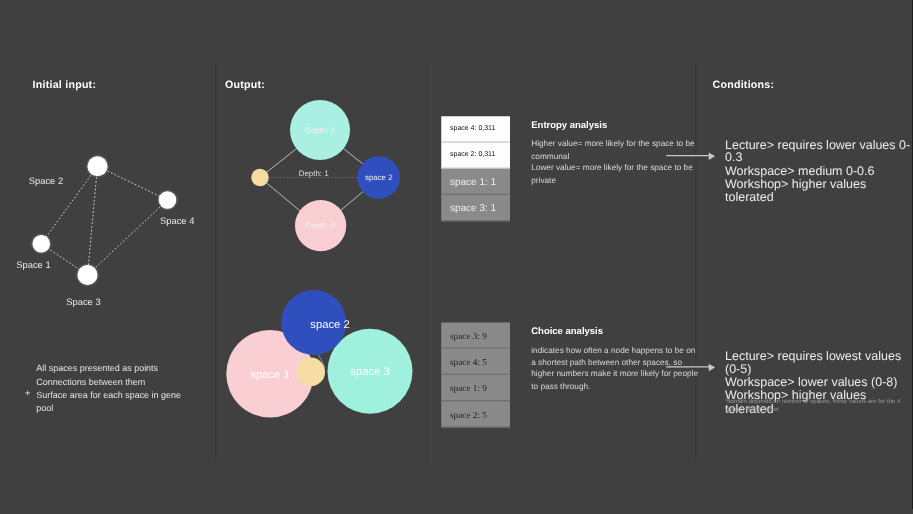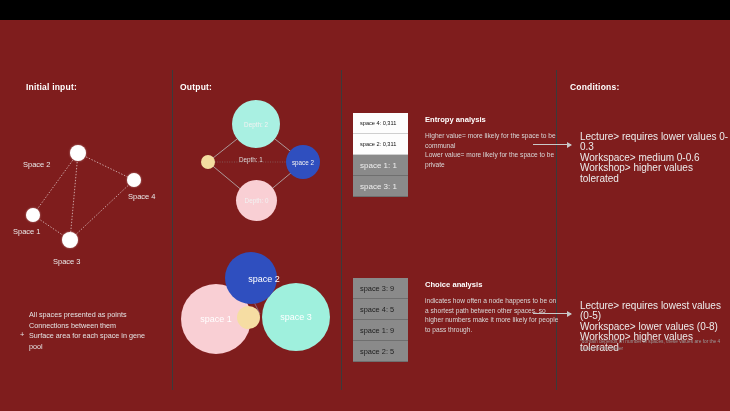--- a/index.html
+++ b/index.html
@@ -2,21 +2,21 @@
 <html><head>
 <meta charset="utf-8">
 <style>
   html,body{margin:0;padding:0;background:#000;}
   body{
     width:730px;height:411px;overflow:hidden;position:relative;
     font-family:"Liberation Sans", sans-serif;
     color:#ffffff;
     -webkit-font-smoothing:antialiased;
   }
-  .canvas{position:absolute;inset:0;background:#7f1d1d;margin-top:20px;}
+  .canvas{position:absolute;inset:0;background:#404040;}
 
   
   .vrule{position:absolute;width:1px;background:#3a3a3a;}
 
   .col-title{
     position:absolute;
     font-size:8.5px;font-weight:bold;letter-spacing:0.2px;color:#fff;
   }
 
   
@@ -58,21 +58,21 @@
   .ana-list{
     position:absolute;left:0;top:0;width:55px;
     border:0;display:flex;flex-direction:column;
   }
   .ana-row{
     height:21px;display:flex;align-items:center;padding-left:7px;
     font-size:5.6px;box-sizing:border-box;white-space:nowrap;
   }
   .ana-row.light{background:#fdfdfd;color:#111;border-bottom:1px solid #cfcfcf;}
   .ana-row.dark{background:#8a8a8a;color:#efefef;border-bottom:1px solid #6f6f6f;font-size:8px;}
-  .ana-row.mid{background:#8a8a8a;color:#1d1d1d;border-bottom:1px solid #6f6f6f;font-size:7.4px;}
+  .ana-row.mid{background:#8a8a8a;color:#1d1d1d;border-bottom:1px solid #6f6f6f;font-size:7.4px;font-family:Liberation Serif, serif;}
   .ana-head{
     position:absolute;left:72px;top:2px;
     font-size:7.6px;font-weight:bold;color:#ffffff;white-space:nowrap;
   }
   .ana-body{
     position:absolute;left:72px;top:18px;width:136px;
     font-size:6.6px;line-height:9.6px;color:#d8d8d8;
   }
 
   

